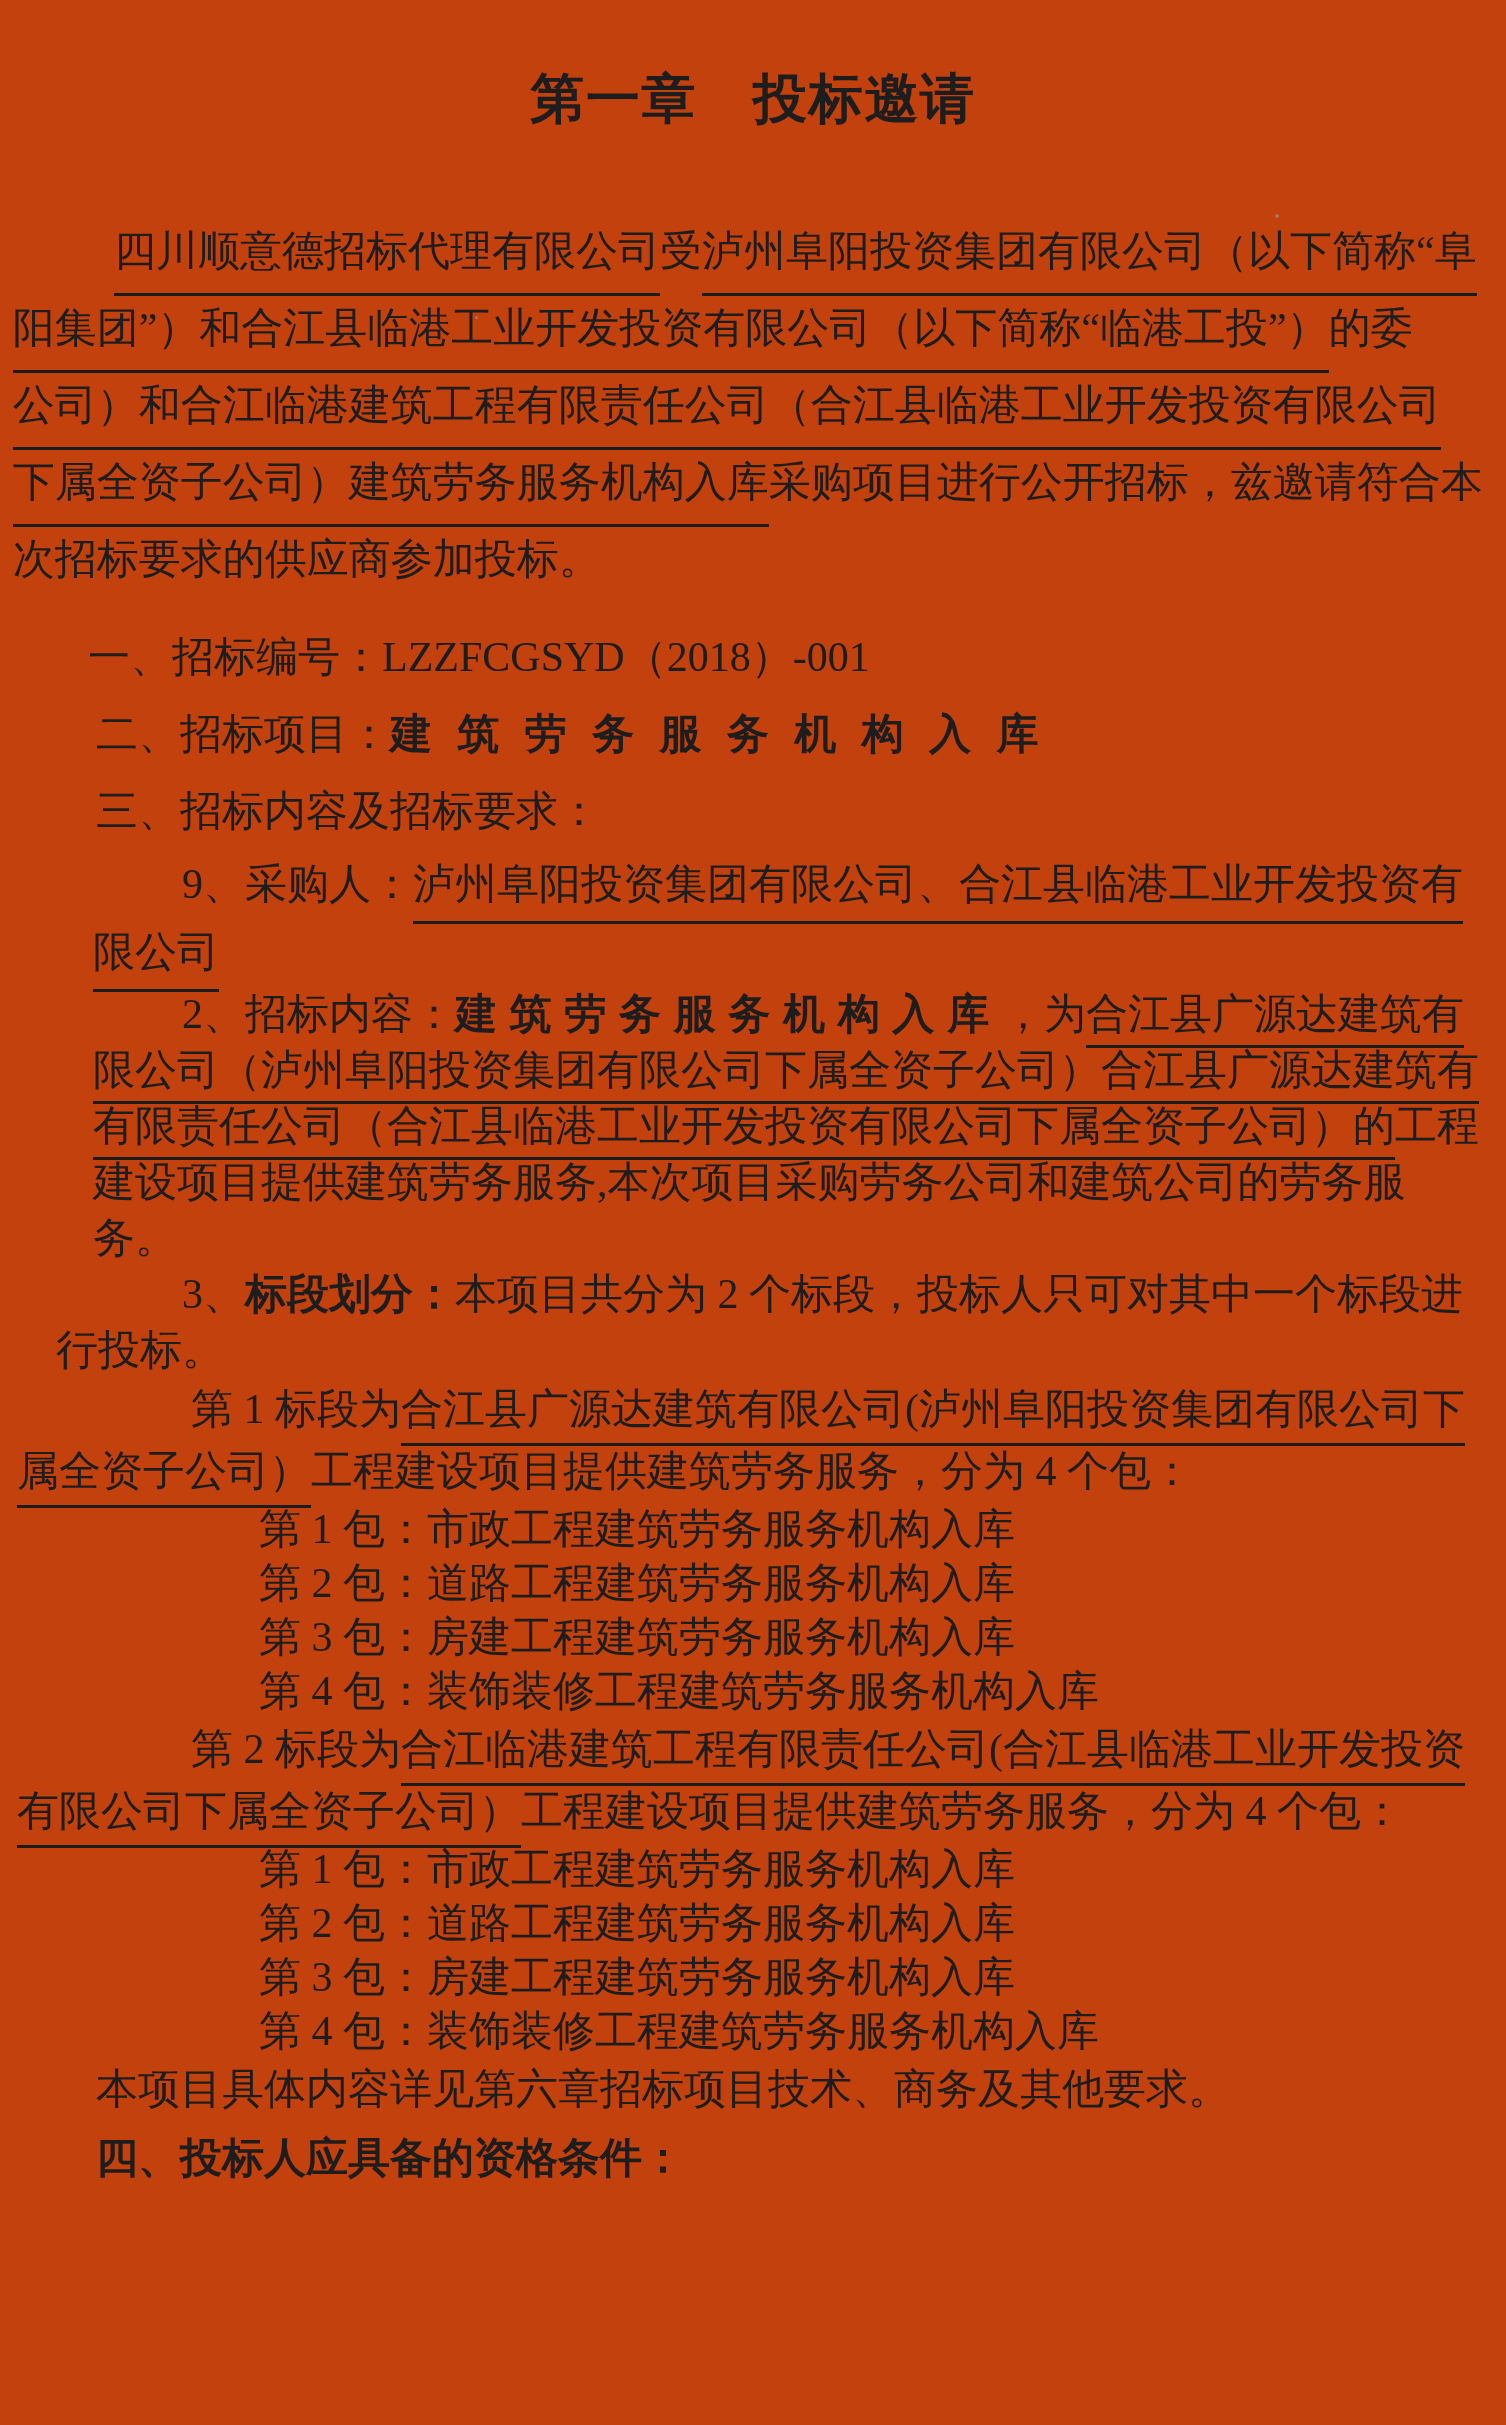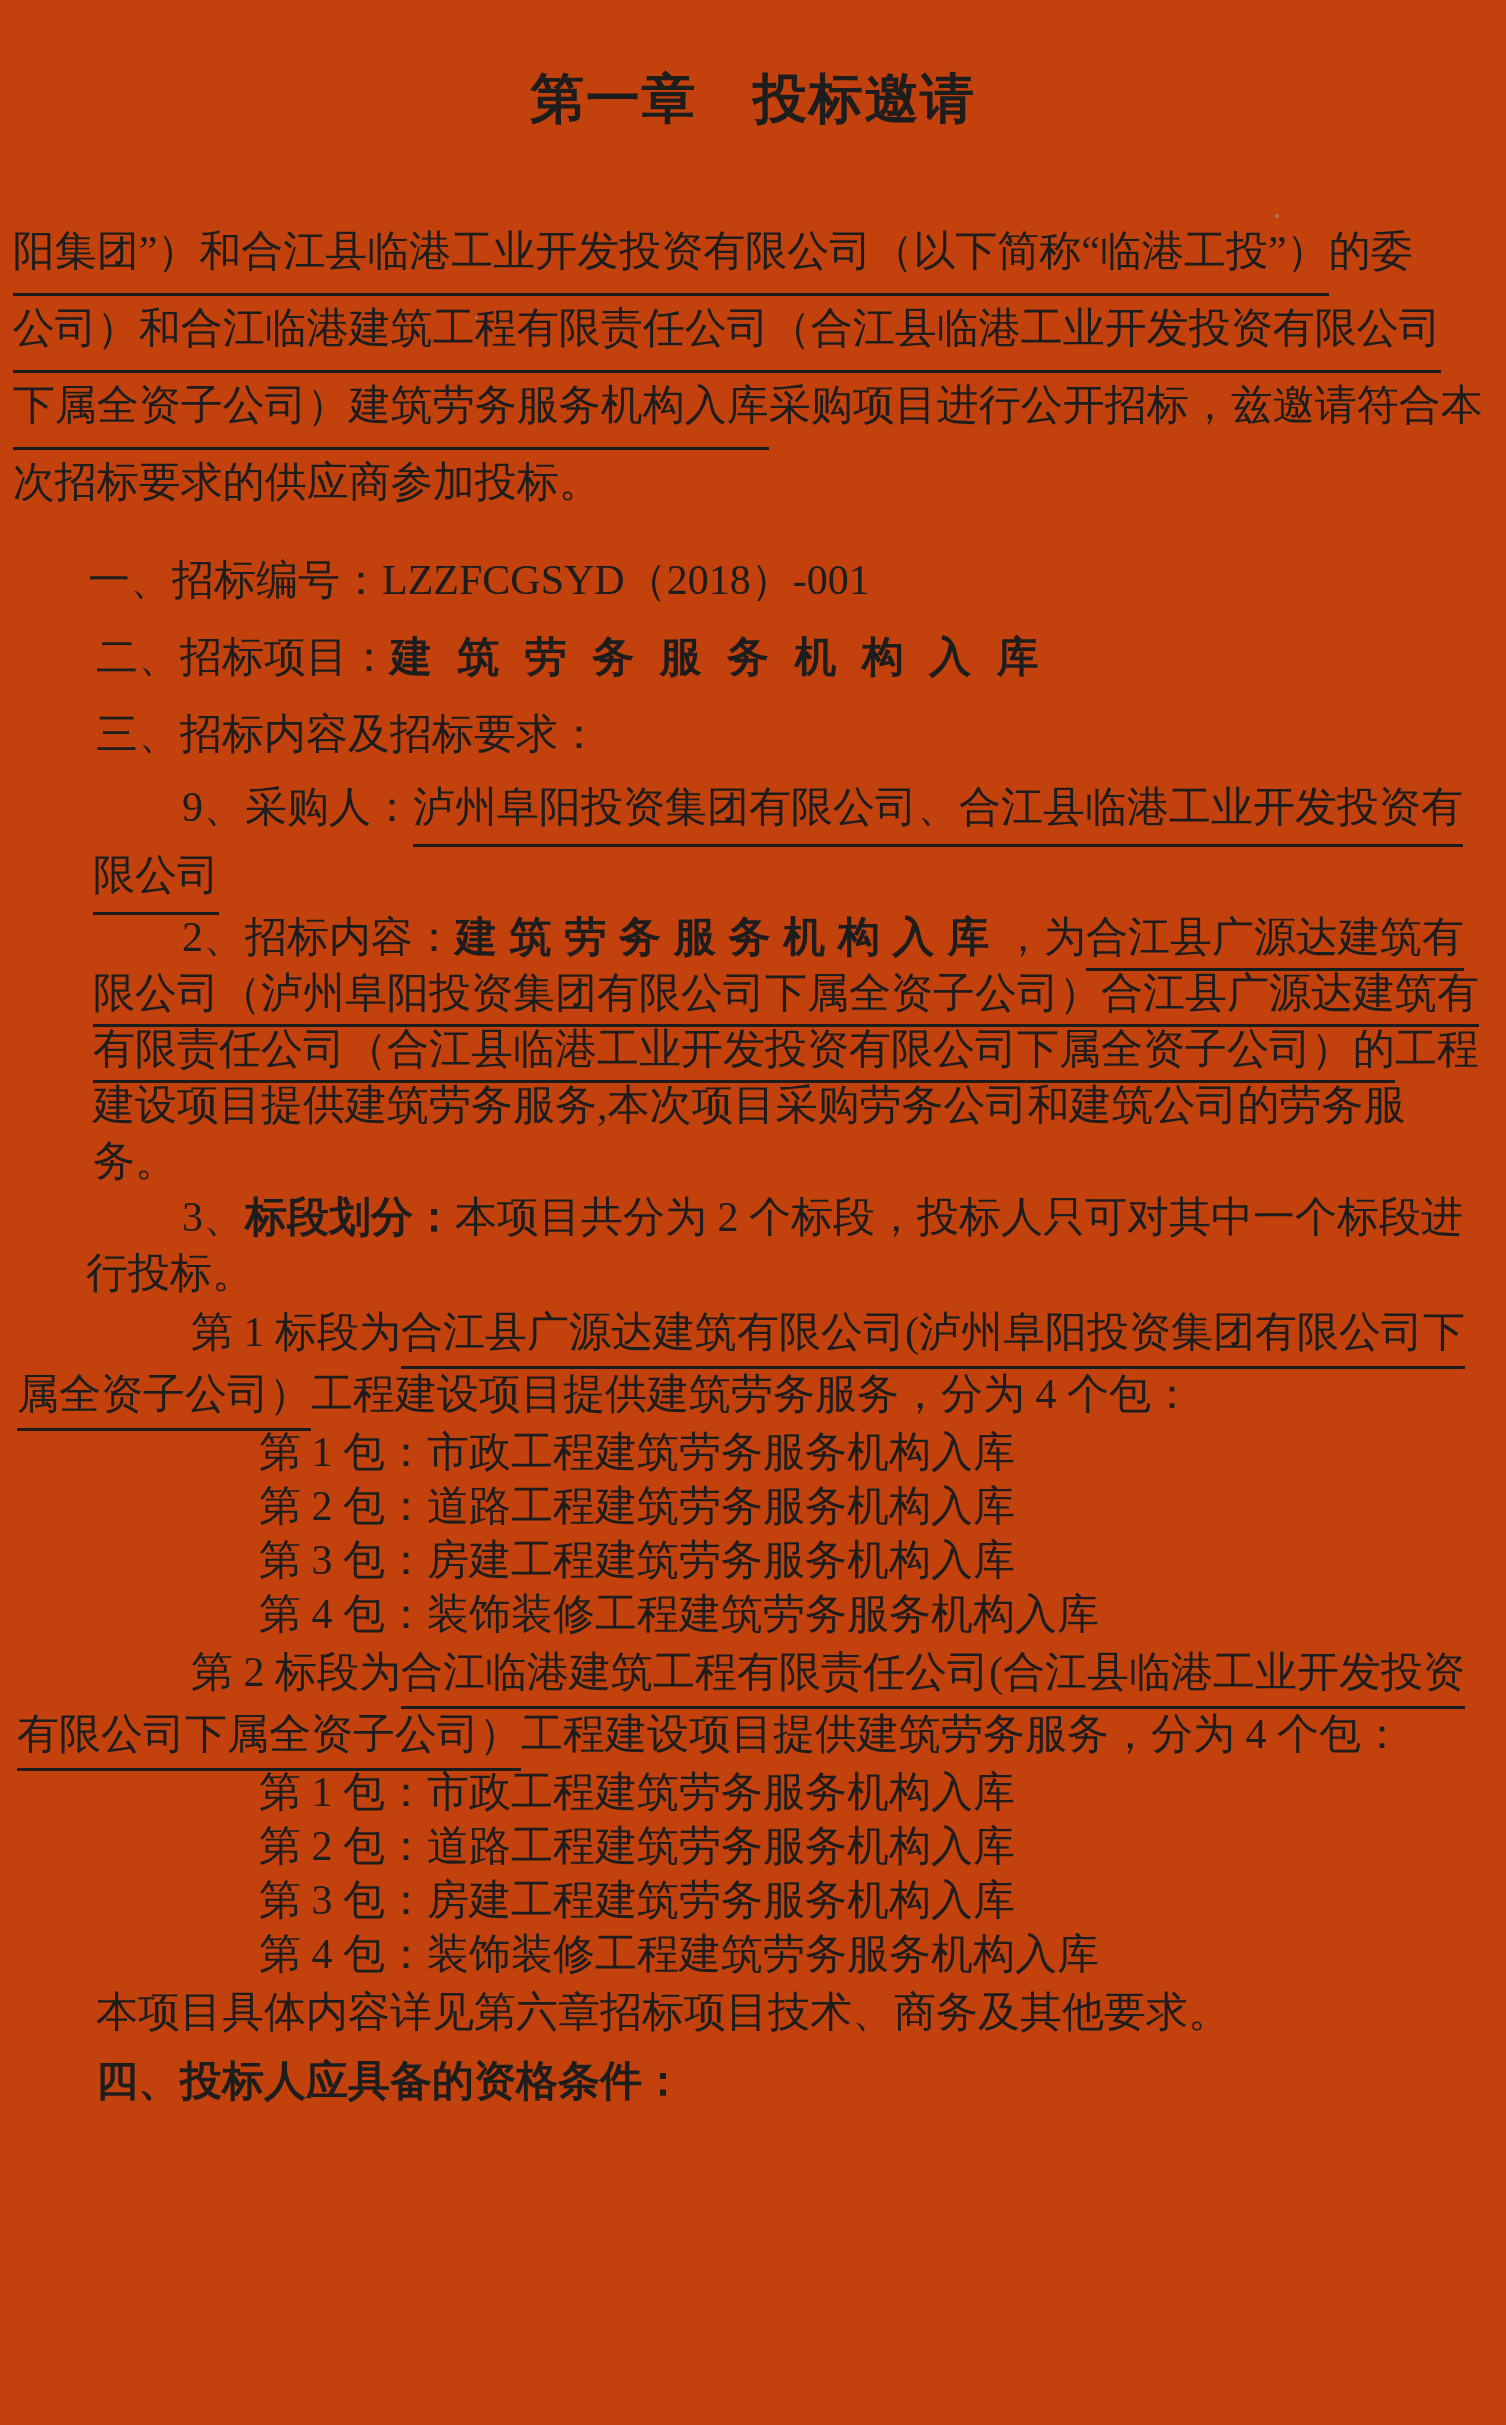--- a/index.html
+++ b/index.html
@@ -54,36 +54,37 @@
   }
   .speck1 { left: 1275px; top: 214px; }
   .speck2 { left: 475px; top: 316px; width: 3.4px; height: 3.4px; }
 </style>
 </head>
 <body>
 
 <div class="page">
   <div class="doc-title">第一章　投标邀请</div>
   <div class="body-lines">
+      <div class="line" style="padding-left: 114px; height: 77px; line-height: 77px;"><span class="seg u">四川顺意德招标代理有限公司</span><span class="seg">受</span><span class="seg u">泸州阜阳投资集团有限公司（以下简称“阜</span></div>
       <div class="line" style="padding-left: 12.7px; height: 77px; line-height: 77px;"><span class="seg u">阳集团”）和合江县临港工业开发投资有限公司（以下简称“临港工投”）</span><span class="seg">的委</span></div>
       <div class="line" style="padding-left: 12.7px; height: 77px; line-height: 77px;"><span class="seg u">公司）和合江临港建筑工程有限责任公司（合江县临港工业开发投资有限公司</span></div>
       <div class="line" style="padding-left: 12.7px; height: 77px; line-height: 77px;"><span class="seg u">下属全资子公司）建筑劳务服务机构入库</span><span class="seg">采购项目进行公开招标，兹邀请符合本</span></div>
       <div class="line" style="padding-left: 12.7px; height: 77px; line-height: 77px;"><span class="seg">次招标要求的供应商参加投标。</span></div>
       <div class="line" style="padding-left: 88px; height: 77px; line-height: 77px; margin-top: 21px;"><span class="seg">一、招标编号：LZZFCGSYD（2018）-001</span></div>
       <div class="line" style="padding-left: 96px; height: 77px; line-height: 77px;"><span class="seg">二、招标项目：</span><span class="seg b" style="letter-spacing: 25.4px;">建筑劳务服务机构入库</span></div>
       <div class="line" style="padding-left: 96px; height: 77px; line-height: 77px;"><span class="seg">三、招标内容及招标要求：</span></div>
       <div class="line" style="padding-left: 182px; height: 68px; line-height: 68px;"><span class="seg">9、采购人：</span><span class="seg u">泸州阜阳投资集团有限公司、合江县临港工业开发投资有</span></div>
       <div class="line" style="padding-left: 93px; height: 68px; line-height: 68px;"><span class="seg u">限公司</span></div>
       <div class="line" style="padding-left: 182px; height: 56px; line-height: 56px;"><span class="seg">2、招标内容：</span><span class="seg b" style="letter-spacing: 12.7px;">建筑劳务服务机构入库</span><span class="seg">，为</span><span class="seg u">合江县广源达建筑有</span></div>
       <div class="line" style="padding-left: 93px; height: 56px; line-height: 56px;"><span class="seg u">限公司（泸州阜阳投资集团有限公司下属全资子公司）合江县广源达建筑有</span></div>
       <div class="line" style="padding-left: 93px; height: 56px; line-height: 56px;"><span class="seg u">有限责任公司（合江县临港工业开发投资有限公司下属全资子公司）的</span><span class="seg">工程</span></div>
       <div class="line" style="padding-left: 93px; height: 56px; line-height: 56px;"><span class="seg">建设项目提供建筑劳务服务,本次项目采购劳务公司和建筑公司的劳务服</span></div>
       <div class="line" style="padding-left: 93px; height: 56px; line-height: 56px;"><span class="seg">务。</span></div>
       <div class="line" style="padding-left: 182px; height: 56px; line-height: 56px;"><span class="seg">3、</span><span class="seg b">标段划分：</span><span class="seg">本项目共分为 2 个标段，投标人只可对其中一个标段进</span></div>
-      <div class="line" style="padding-left: 86px; height: 56px; line-height: 56px;"><span class="seg">行投标。</span></div>
+      <div class="line" style="padding-left: 56px; height: 56px; line-height: 56px;"><span class="seg">行投标。</span></div>
       <div class="line" style="padding-left: 191px; height: 62px; line-height: 62px;"><span class="seg">第 1 标段为</span><span class="seg u">合江县广源达建筑有限公司(泸州阜阳投资集团有限公司下</span></div>
       <div class="line" style="padding-left: 17px; height: 62px; line-height: 62px;"><span class="seg u">属全资子公司）</span><span class="seg">工程建设项目提供建筑劳务服务，分为 4 个包：</span></div>
       <div class="line" style="padding-left: 259px; height: 54px; line-height: 54px;"><span class="seg">第 1 包：市政工程建筑劳务服务机构入库</span></div>
       <div class="line" style="padding-left: 259px; height: 54px; line-height: 54px;"><span class="seg">第 2 包：道路工程建筑劳务服务机构入库</span></div>
       <div class="line" style="padding-left: 259px; height: 54px; line-height: 54px;"><span class="seg">第 3 包：房建工程建筑劳务服务机构入库</span></div>
       <div class="line" style="padding-left: 259px; height: 54px; line-height: 54px;"><span class="seg">第 4 包：装饰装修工程建筑劳务服务机构入库</span></div>
       <div class="line" style="padding-left: 191px; height: 62px; line-height: 62px;"><span class="seg">第 2 标段为</span><span class="seg u">合江临港建筑工程有限责任公司(合江县临港工业开发投资</span></div>
       <div class="line" style="padding-left: 17px; height: 62px; line-height: 62px;"><span class="seg u">有限公司下属全资子公司）</span><span class="seg">工程建设项目提供建筑劳务服务，分为 4 个包：</span></div>
       <div class="line" style="padding-left: 259px; height: 54px; line-height: 54px;"><span class="seg">第 1 包：市政工程建筑劳务服务机构入库</span></div>
       <div class="line" style="padding-left: 259px; height: 54px; line-height: 54px;"><span class="seg">第 2 包：道路工程建筑劳务服务机构入库</span></div>

